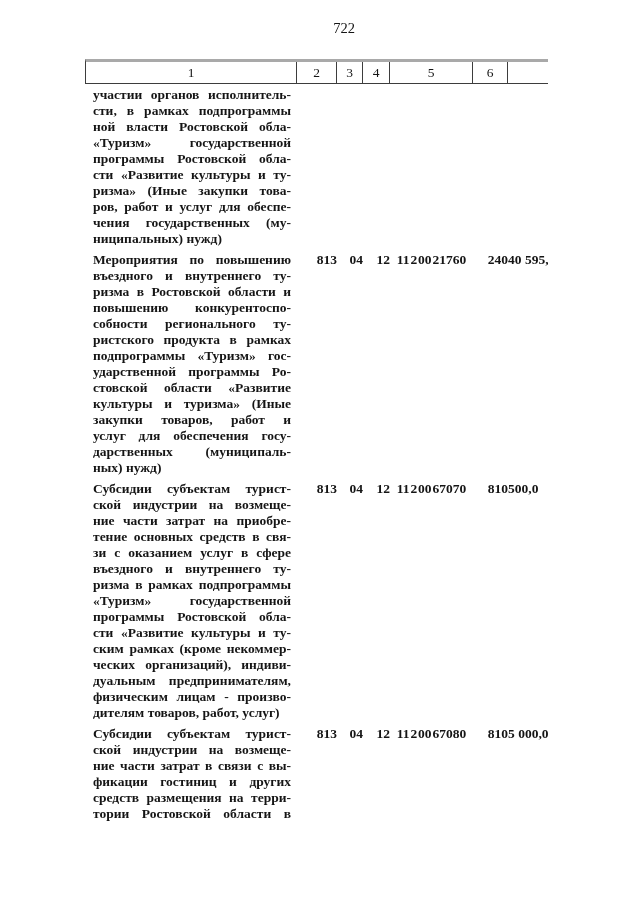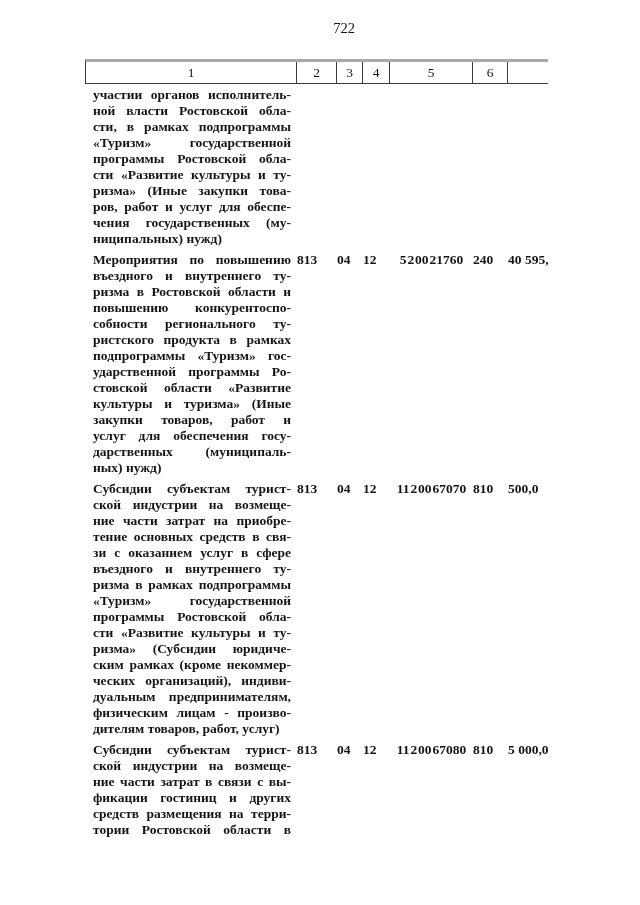--- a/index.html
+++ b/index.html
@@ -51,21 +51,21 @@
     padding-left: 1px;
     margin-top: 5px;
     font-size: 13.5px;
     line-height: 16px;
   }
   .row:first-child { margin-top: 0; }
   .cell { flex: none; }
   .desc { padding-left: 7px; padding-right: 6px; }
   .line { text-align: justify; text-align-last: justify; }
   .line.last { text-align-last: left; }
-  .num { text-align: left; }
+  .num { text-align: right; }
   .code { text-align: center; white-space: nowrap; word-spacing: -2.5px; }
   .amount { text-align: left; padding-right: 8px; white-space: nowrap; }
 </style>
 </head>
 <body>
 
 <div class="page">
   <div class="page-number">722</div>
 
   <div class="doc-table">
@@ -76,22 +76,22 @@
       <div class="hc w4">4</div>
       <div class="hc w5">5</div>
       <div class="hc w6">6</div>
       <div class="hc w7">7</div>
     </div>
 
     <div class="tbody" id="table-body">
   <div class="row">
     <div class="cell desc w1">
             <div class="line">участии органов исполнитель-</div>
+            <div class="line">сти, в рамках подпрограммы</div>
             <div class="line">ной власти Ростовской обла-</div>
-            <div class="line">сти, в рамках подпрограммы</div>
             <div class="line">«Туризм» государственной</div>
             <div class="line">программы Ростовской обла-</div>
             <div class="line">сти «Развитие культуры и ту-</div>
             <div class="line">ризма» (Иные закупки това-</div>
             <div class="line">ров, работ и услуг для обеспе-</div>
             <div class="line">чения государственных (му-</div>
             <div class="line last">ниципальных) нужд)</div>
           </div>
     <div class="cell num w2"></div>
     <div class="cell num w3"></div>
@@ -114,38 +114,37 @@
             <div class="line">стовской области «Развитие</div>
             <div class="line">культуры и туризма» (Иные</div>
             <div class="line">закупки товаров, работ и</div>
             <div class="line">услуг для обеспечения госу-</div>
             <div class="line">дарственных (муниципаль-</div>
             <div class="line last">ных) нужд)</div>
           </div>
     <div class="cell num w2">813</div>
     <div class="cell num w3">04</div>
     <div class="cell num w4">12</div>
-    <div class="cell code w5">5 2 00 21760</div>
+    <div class="cell code w5">11 2 00 21760</div>
     <div class="cell num w6">240</div>
     <div class="cell amount w7">40 595,8</div>
   </div>
 
   <div class="row">
     <div class="cell desc w1">
             <div class="line">Субсидии субъектам турист-</div>
             <div class="line">ской индустрии на возмеще-</div>
             <div class="line">ние части затрат на приобре-</div>
             <div class="line">тение основных средств в свя-</div>
             <div class="line">зи с оказанием услуг в сфере</div>
             <div class="line">въездного и внутреннего ту-</div>
             <div class="line">ризма в рамках подпрограммы</div>
             <div class="line">«Туризм» государственной</div>
             <div class="line">программы Ростовской обла-</div>
             <div class="line">сти «Развитие культуры и ту-</div>
-            <div class="line">ризма» (Субсидии юридиче-</div>
             <div class="line">ским рамках (кроме некоммер-</div>
             <div class="line">ческих организаций), индиви-</div>
             <div class="line">дуальным предпринимателям,</div>
             <div class="line">физическим лицам - произво-</div>
             <div class="line last">дителям товаров, работ, услуг)</div>
           </div>
     <div class="cell num w2">813</div>
     <div class="cell num w3">04</div>
     <div class="cell num w4">12</div>
     <div class="cell code w5">11 2 00 67070</div>

